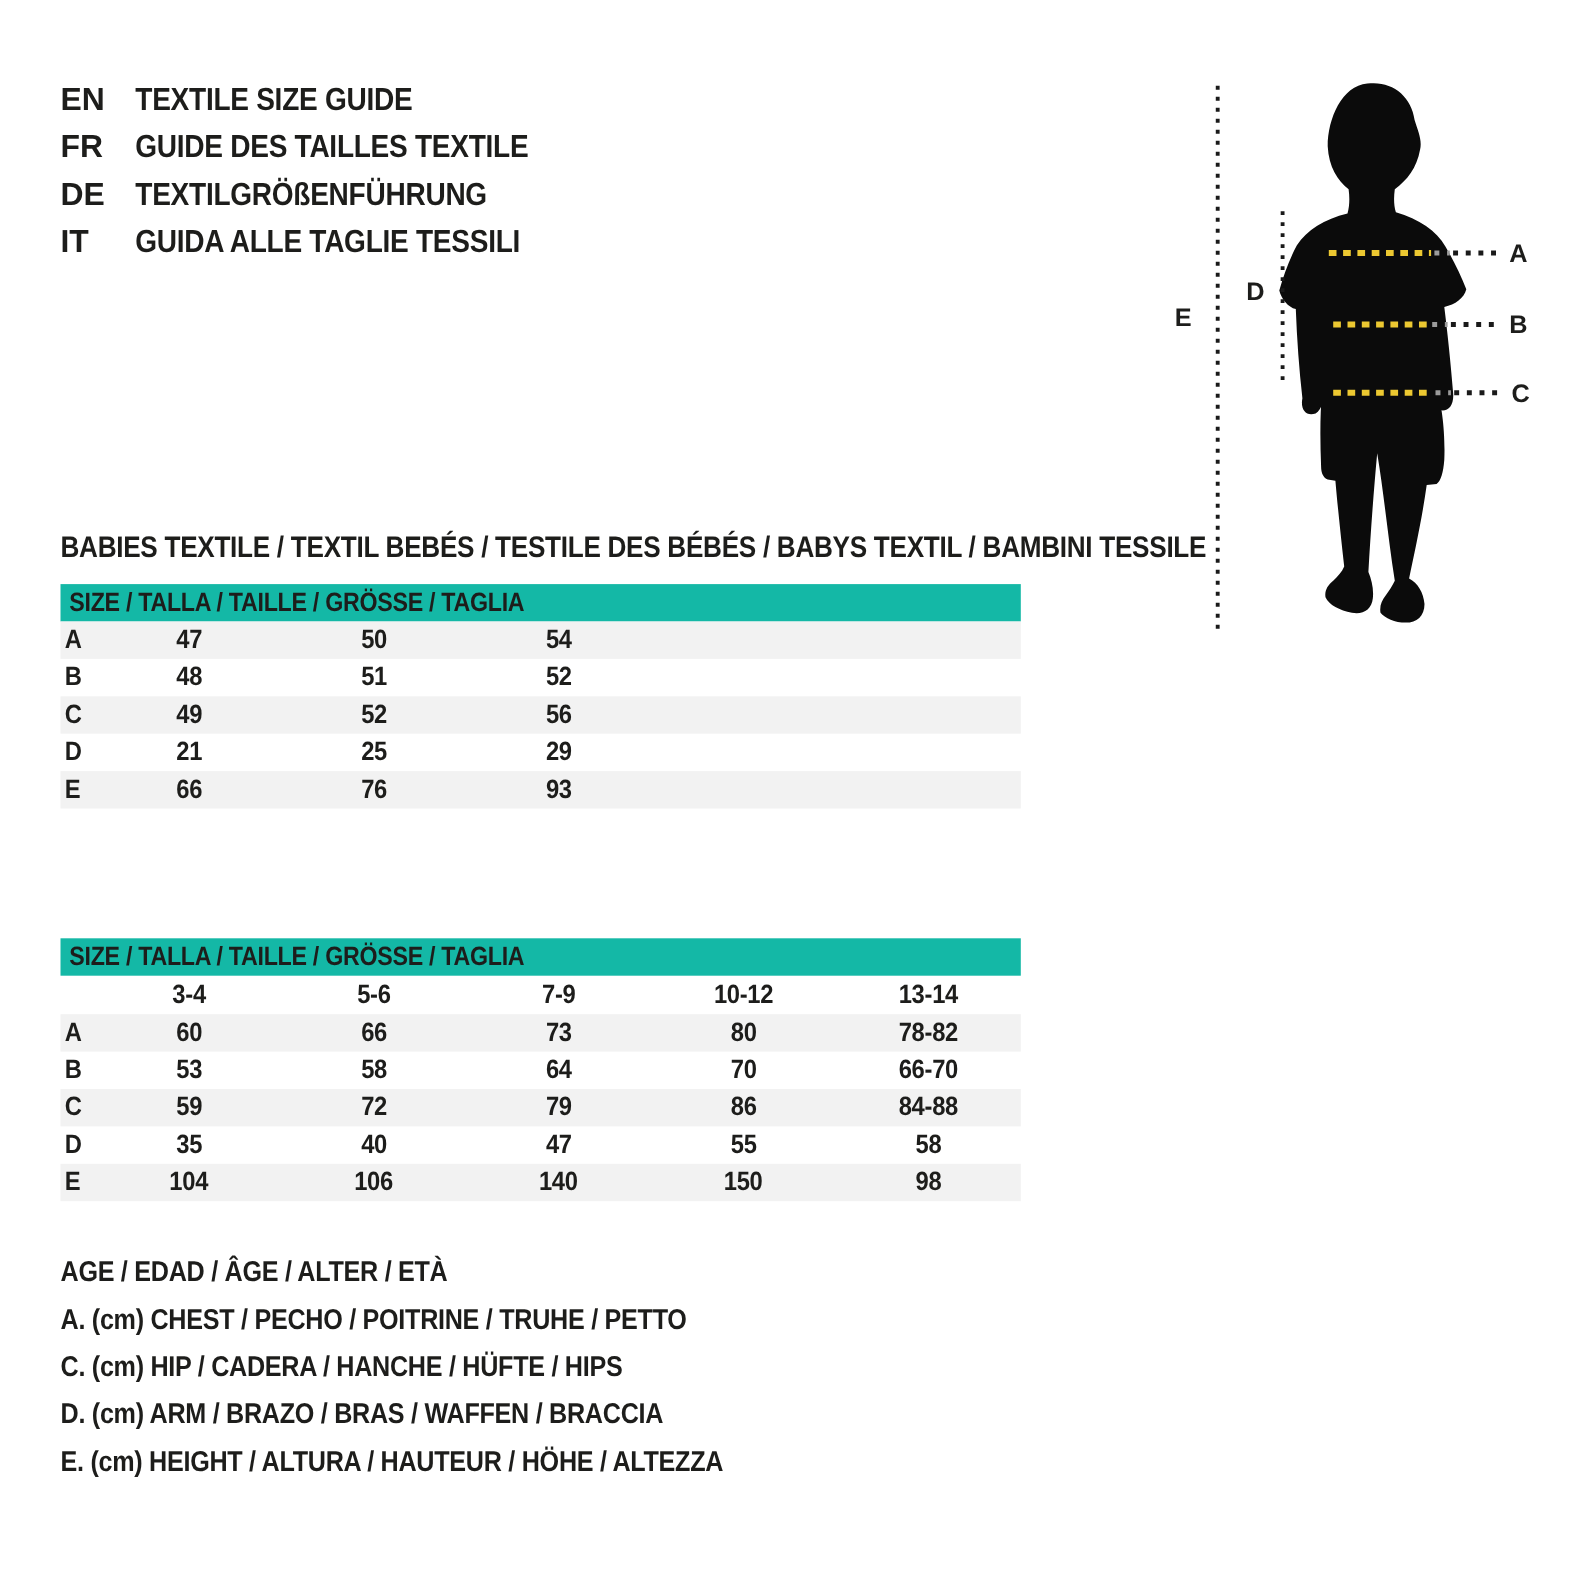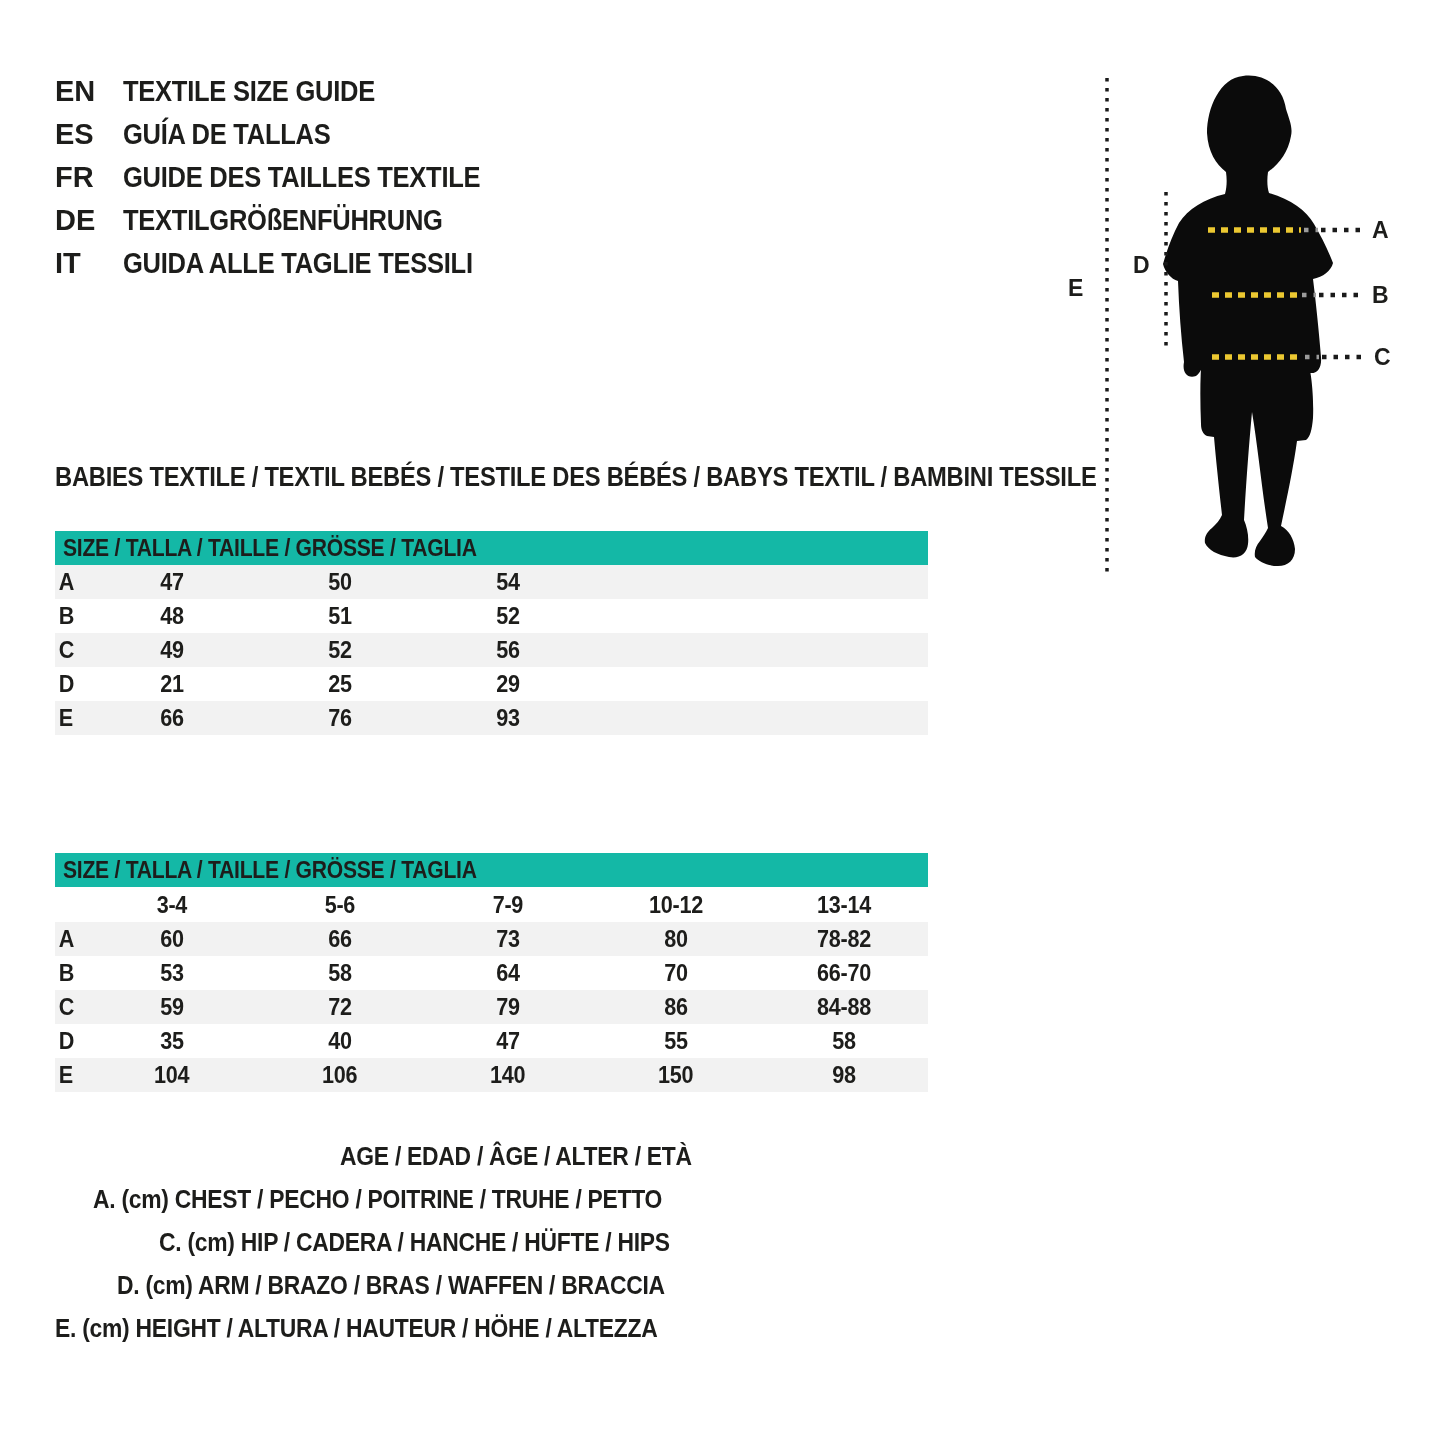--- a/index.html
+++ b/index.html
@@ -17,51 +17,47 @@
   .lang-code { width:68px; flex:0 0 68px; }
   .lang-title { }
 
   
   .figure-wrap { position:absolute; left:1050px; top:60px; width:395px; height:560px; }
   .figure-wrap svg { display:block; width:395px; height:560px; }
   .fig-label { font-family:"Liberation Sans","DejaVu Sans",sans-serif; font-weight:bold; font-size:23px; fill:#1d1d1b; }
 
   
   .sec-title { position:absolute; left:55px; font-weight:bold; font-size:27px; }
-  .sec-title.babies { top:462px; }
+  .sec-title.babies { top:482px; }
   .sec-title.children { top:802px; }
 
   
   .size-table { position:absolute; left:55px; width:873px; font-weight:bold; }
   .size-table.babies { top:531px; }
   .size-table.children { top:853px; }
   .size-bar { height:34px; background:#14b8a6; display:flex; align-items:center; padding-left:8px; font-size:24px; }
   .t-row { display:grid; grid-template-columns:33px repeat(5,168px); align-items:center; height:34px; font-size:24px; }
   .t-row.hdr { height:35px; }
   .t-row.shade { background:#f2f2f2; }
   .t-cell { text-align:center; }
   .t-label { padding-left:3px; text-align:left; }
 
   
   .legend { position:absolute; left:55px; top:1135px; }
-  .legend-row { height:43px; display:flex; align-items:center; font-weight:bold; font-size:26px;justify-content:flex-end; }
+  .legend-row { height:43px; display:flex; align-items:center; font-weight:bold; font-size:26px; }
 </style>
 </head>
 <body>
 
 <div class="page">
 
   <div class="lang-header">
     <div class="lang-row">
       <span class="lang-code">EN</span>
       <span class="lang-title cond">TEXTILE SIZE GUIDE</span>
-    </div>
-    <div class="lang-row">
-      <span class="lang-code">ES</span>
-      <span class="lang-title cond">GUÍA DE TALLAS</span>
     </div>
     <div class="lang-row">
       <span class="lang-code">FR</span>
       <span class="lang-title cond">GUIDE DES TAILLES TEXTILE</span>
     </div>
     <div class="lang-row">
       <span class="lang-code">DE</span>
       <span class="lang-title cond">TEXTILGRÖßENFÜHRUNG</span>
     </div>
     <div class="lang-row">

